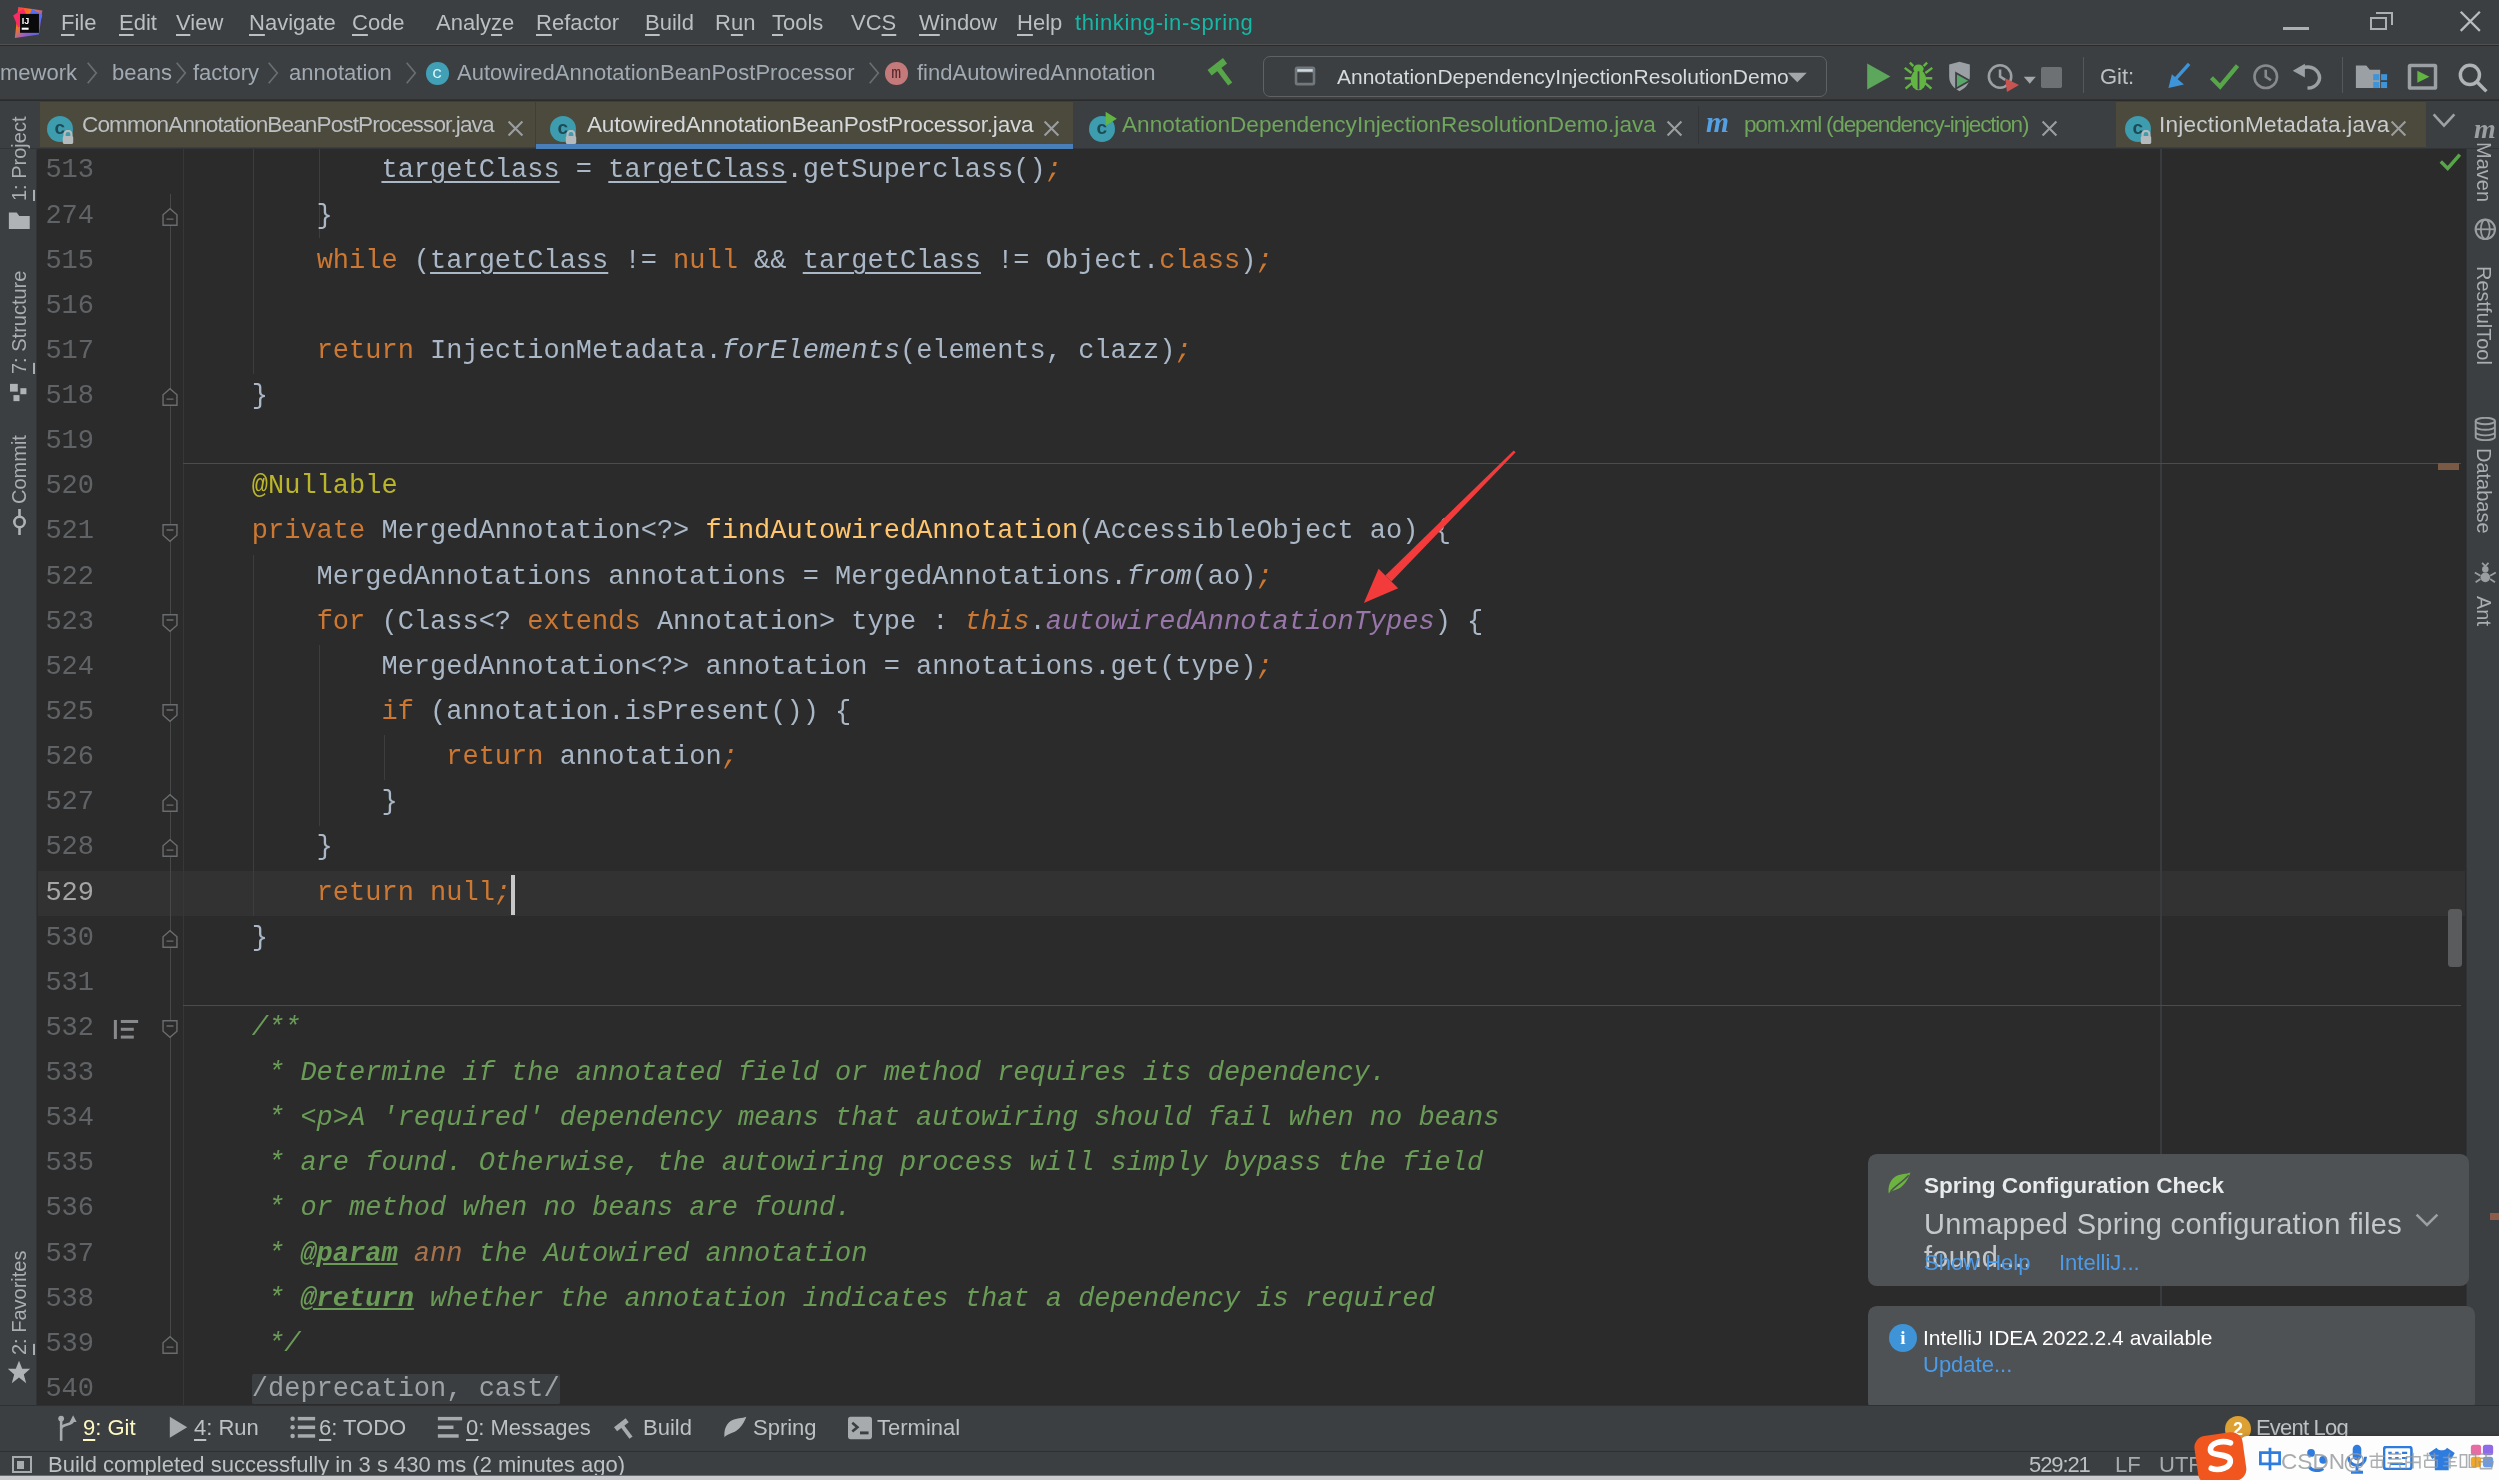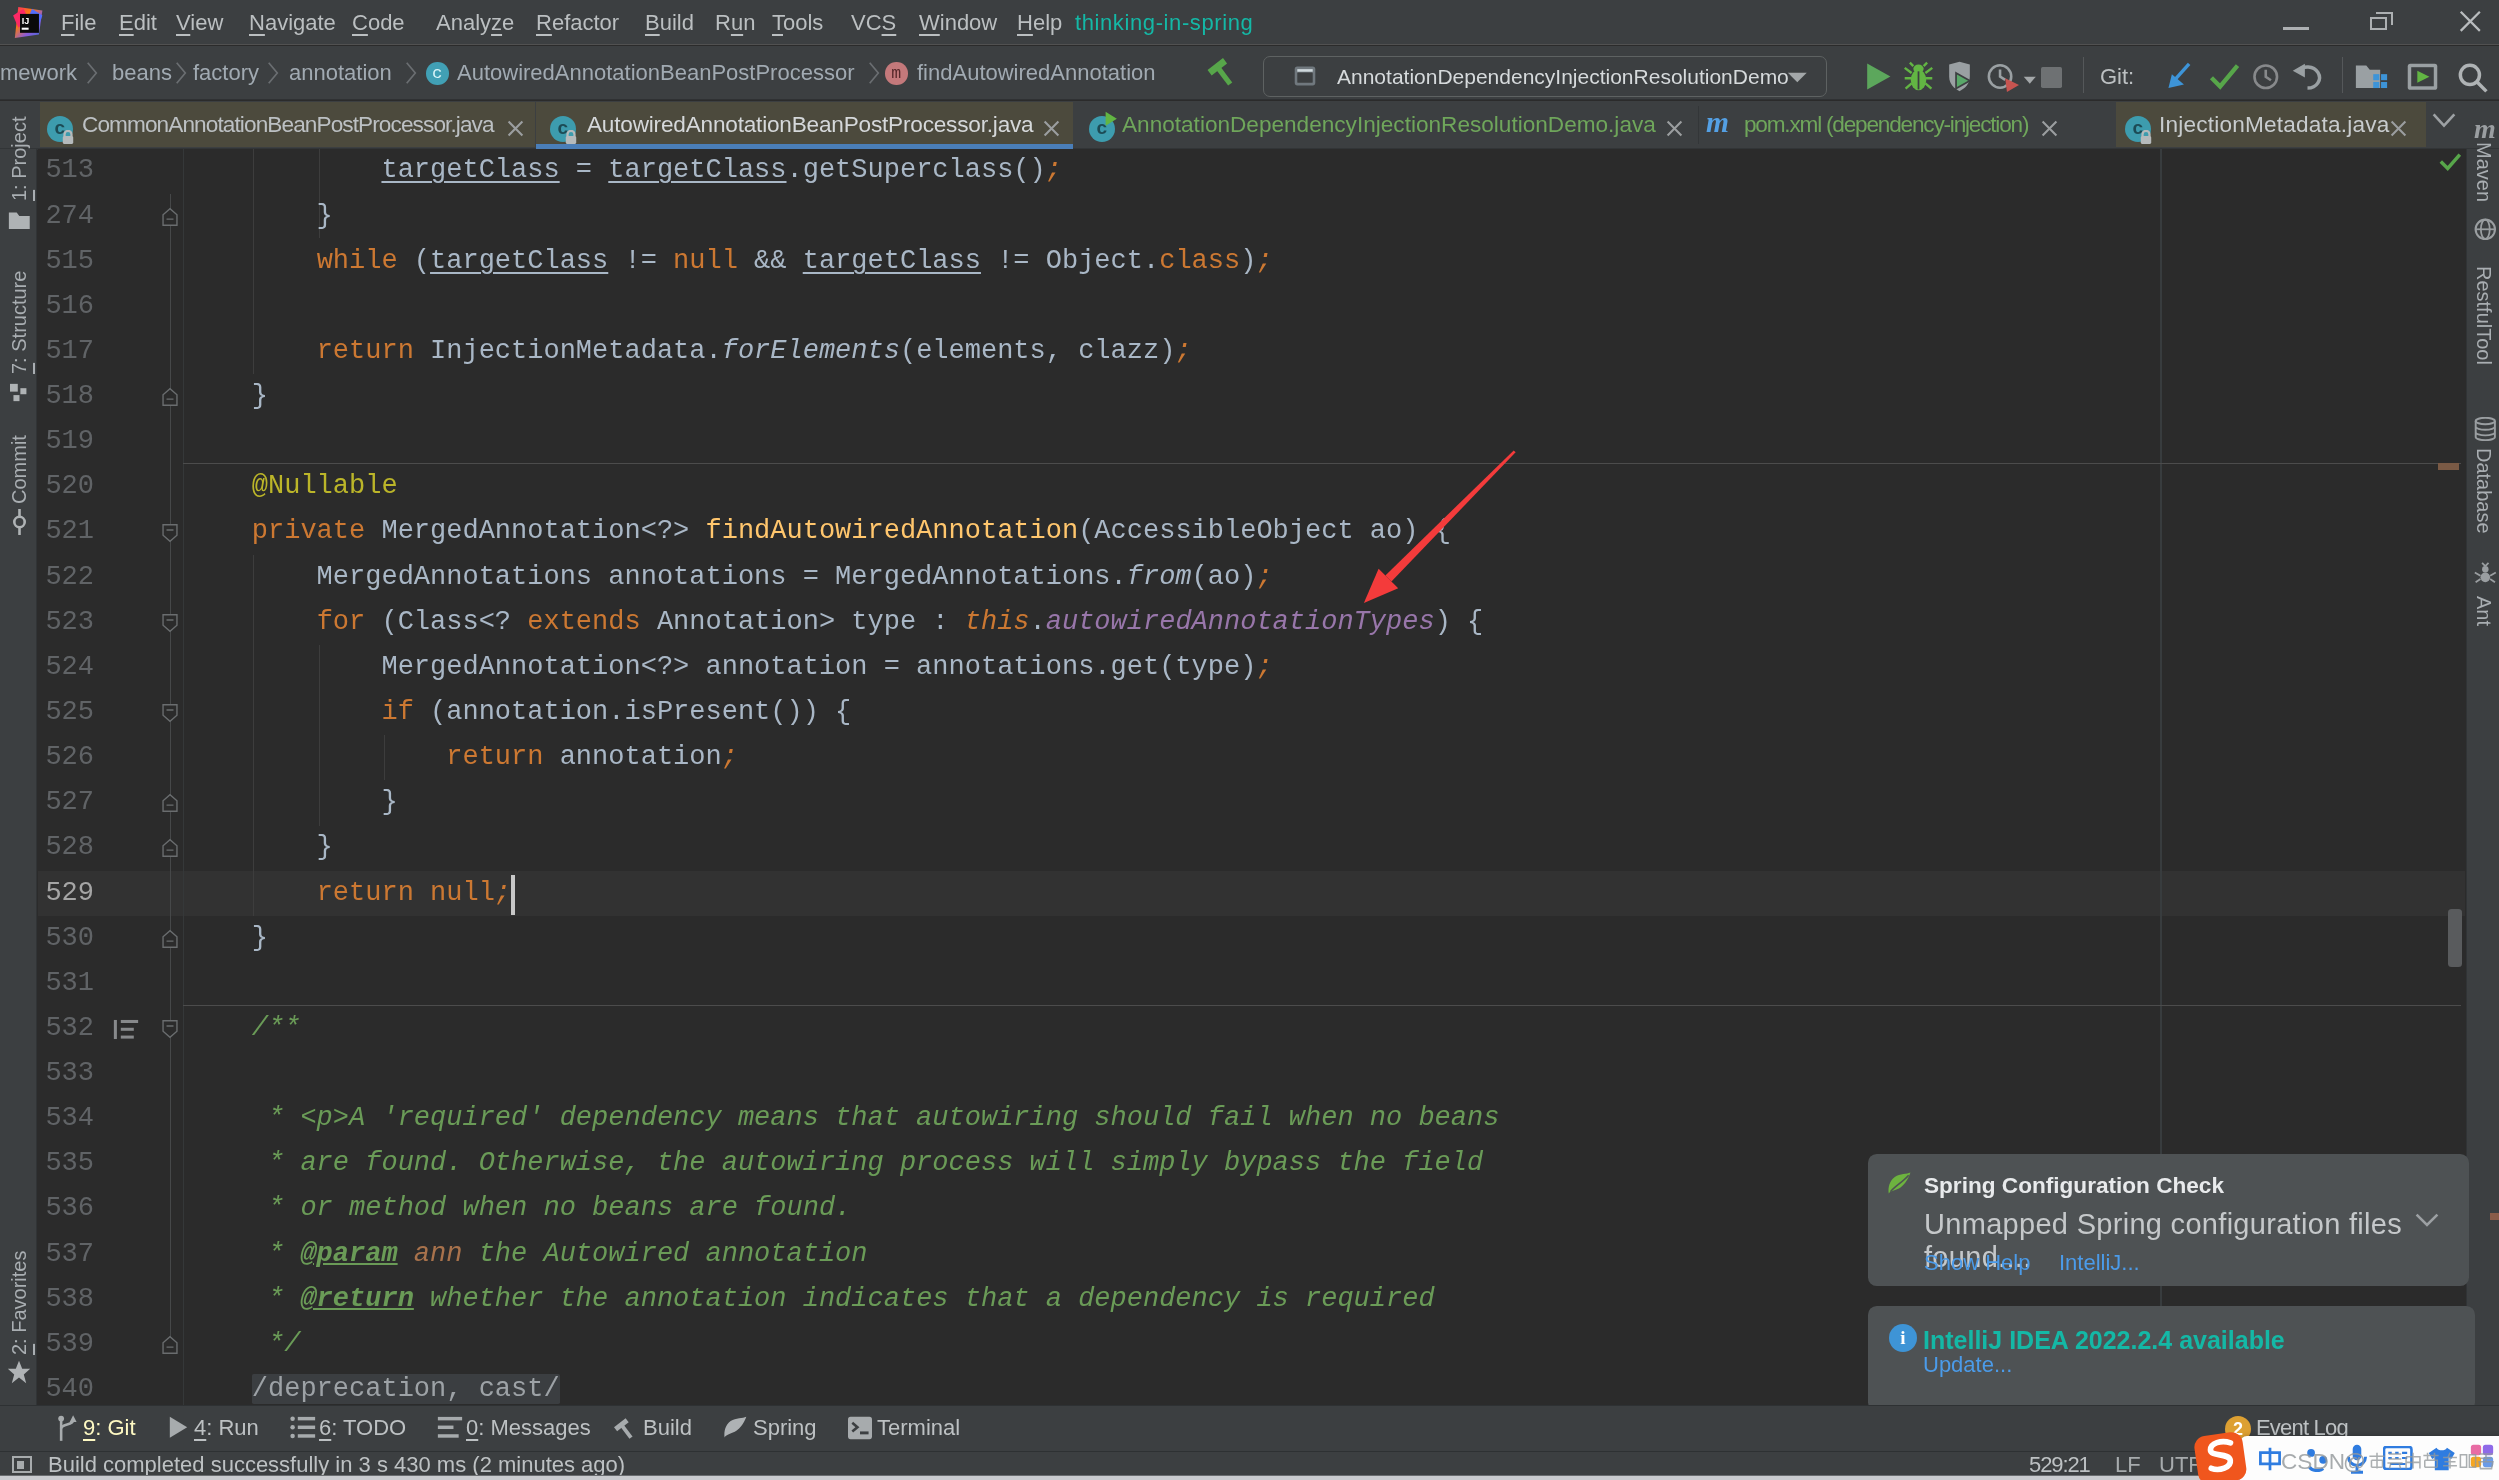--- a/index.html
+++ b/index.html
@@ -340,20 +340,21 @@
 <div class="cl" style="top:555px">        MergedAnnotations annotations = MergedAnnotations.<span class="it">from</span>(ao)<span class="s">;</span></div>
 <div class="cl" style="top:600px">        <span class="k">for</span> (Class&lt;? <span class="k">extends</span> Annotation&gt; type : <span class="ki">this</span>.<span class="f">autowiredAnnotationTypes</span>) {</div>
 <div class="cl" style="top:645px">            MergedAnnotation&lt;?&gt; annotation = annotations.get(type)<span class="s">;</span></div>
 <div class="cl" style="top:690px">            <span class="k">if</span> (annotation.isPresent()) {</div>
 <div class="cl" style="top:735px">                <span class="k">return</span> annotation<span class="s">;</span></div>
 <div class="cl" style="top:780px">            }</div>
 <div class="cl" style="top:825px">        }</div>
 <div class="cl" style="top:871px">        <span class="k">return</span> <span class="k">null</span><span class="s">;</span></div>
 <div class="cl" style="top:916px">    }</div>
 <div class="cl" style="top:1006px">    <span class="c">/**</span></div>
+<div class="cl" style="top:1051px">     <span class="c">* Determine if the annotated field or method requires its dependency.</span></div>
 <div class="cl" style="top:1096px">     <span class="c">* &lt;p&gt;A 'required' dependency means that autowiring should fail when no beans</span></div>
 <div class="cl" style="top:1141px">     <span class="c">* are found. Otherwise, the autowiring process will simply bypass the field</span></div>
 <div class="cl" style="top:1186px">     <span class="c">* or method when no beans are found.</span></div>
 <div class="cl" style="top:1232px">     <span class="c">* </span><span class="ct">@param</span><span class="c"> </span><span class="cv">ann</span><span class="c"> the Autowired annotation</span></div>
 <div class="cl" style="top:1277px">     <span class="c">* </span><span class="ct">@return</span><span class="c"> whether the annotation indicates that a dependency is required</span></div>
 <div class="cl" style="top:1322px">     <span class="c">*/</span></div>
 <div class="cl" style="top:1367px">    <span class="fold">/deprecation, cast/</span></div>
 <div class="abs" style="left:511px;top:875px;width:4.3px;height:40px;background:#c8c8c8"></div>
 <svg class="abs" style="left:1337px;top:425px" width="208" height="200" viewBox="0 0 240 230">
 <polygon points="206.1,31.1 203.9,28.9 55.8,173.2 62.8,180.2" fill="#f43b3b"></polygon>
@@ -372,21 +373,21 @@
 <div class="abs" style="left:1924px;top:1173px;font-weight:bold;font-size:22.6px;color:#e8eaec;font-family:'Liberation Sans',sans-serif">Spring Configuration Check</div>
 <div class="abs" style="left:1924px;top:1208px;font-size:29px;color:#c5c8ca;letter-spacing:0.3px;font-family:'Liberation Sans',sans-serif">Unmapped Spring configuration files found....</div>
 <svg class="abs" style="left:2414px;top:1212px" width="26" height="17.4" viewBox="0 0 30 20">
       <path d="M3,3 L15,15 L27,3" stroke="#9ca0a3" stroke-width="3" fill="none"></path>
     </svg>
 <div class="abs" style="left:1924px;top:1250px;font-size:22px;color:#4b9be9;font-family:'Liberation Sans',sans-serif">Show Help</div>
 <div class="abs" style="left:2059px;top:1250px;font-size:22px;color:#4b9be9;font-family:'Liberation Sans',sans-serif">IntelliJ...</div>
 <div class="abs" style="left:1868px;top:1306px;width:607px;height:105px;background:#4e5254;border-radius:8.7px"></div>
 <div class="abs" style="left:1889px;top:1324px;width:28px;height:28px;border-radius:50%;background:#3e94d6"></div>
 <div class="abs" style="left:1889px;top:1324px;width:28px;height:28px;text-align:center;line-height:28px;color:#fff;font-weight:bold;font-size:19px;font-family:'Liberation Serif',serif">i</div>
-<div class="abs" style="left:1923px;top:1326px;font-weight:bold;font-size:25px;color:#14b8a6;font-family:'Liberation Sans',sans-serif">IntelliJ IDEA 2022.2.4 available</div>
+<div class="abs" style="left:1923px;top:1326px;font-weight:normal;font-size:21px;color:#ffffff;font-family:'Liberation Sans',sans-serif">IntelliJ IDEA 2022.2.4 available</div>
 <div class="abs" style="left:1923px;top:1352px;font-size:22px;color:#4b9be9;font-family:'Liberation Sans',sans-serif">Update...</div>
 <div class="abs" style="left:2490px;top:1213px;width:9.5px;height:7px;background:#8a5c49"></div>
 <div class="abs" style="left:0;top:1405px;width:2500px;height:46px;background:#3c3f41;border-top:0.9px solid #2e3133"></div>
 <svg class="abs" style="left:56px;top:1415px" width="24" height="26" viewBox="0 0 28 30">
 <path d="M6,4 L6,30" stroke="#a7abad" stroke-width="3"></path>
       <circle cx="6" cy="4" r="3.4" fill="#a7abad"></circle>
 <path d="M6,16 C6,10 20,12 20,6" stroke="#a7abad" stroke-width="3" fill="none"></path>
       <polygon points="20,0 24,8 16,8" fill="#a7abad"></polygon>
     </svg>
 <div class="abs ui" style="left:83px;top:1405px;height:46px;line-height:46px;color:#fef9c3"><u>9</u>: Git</div>

